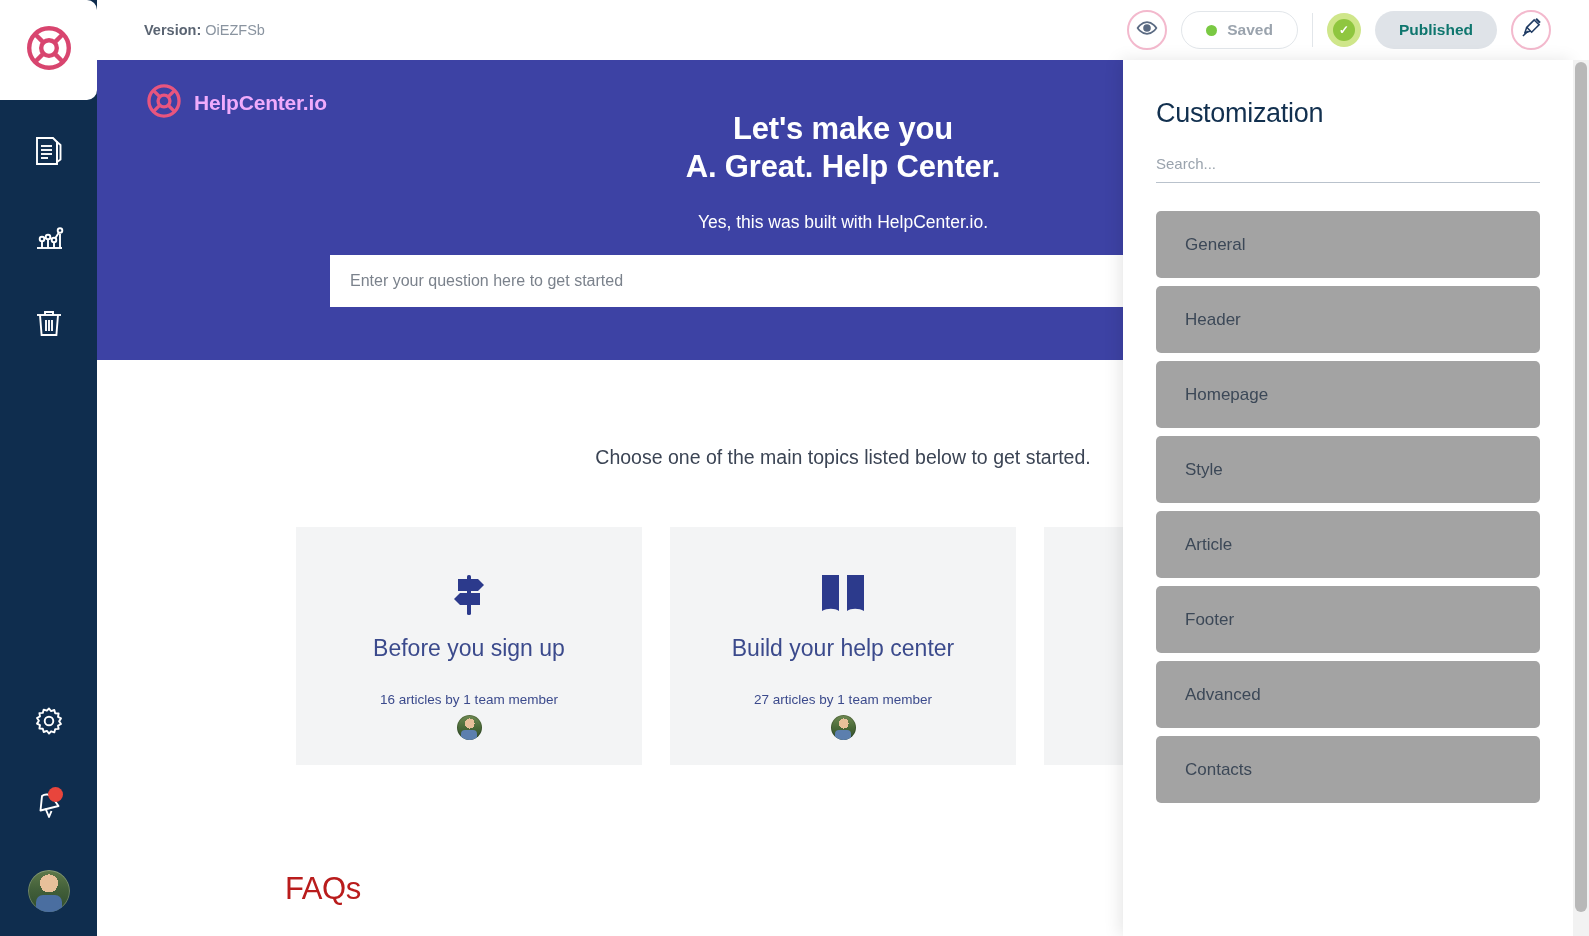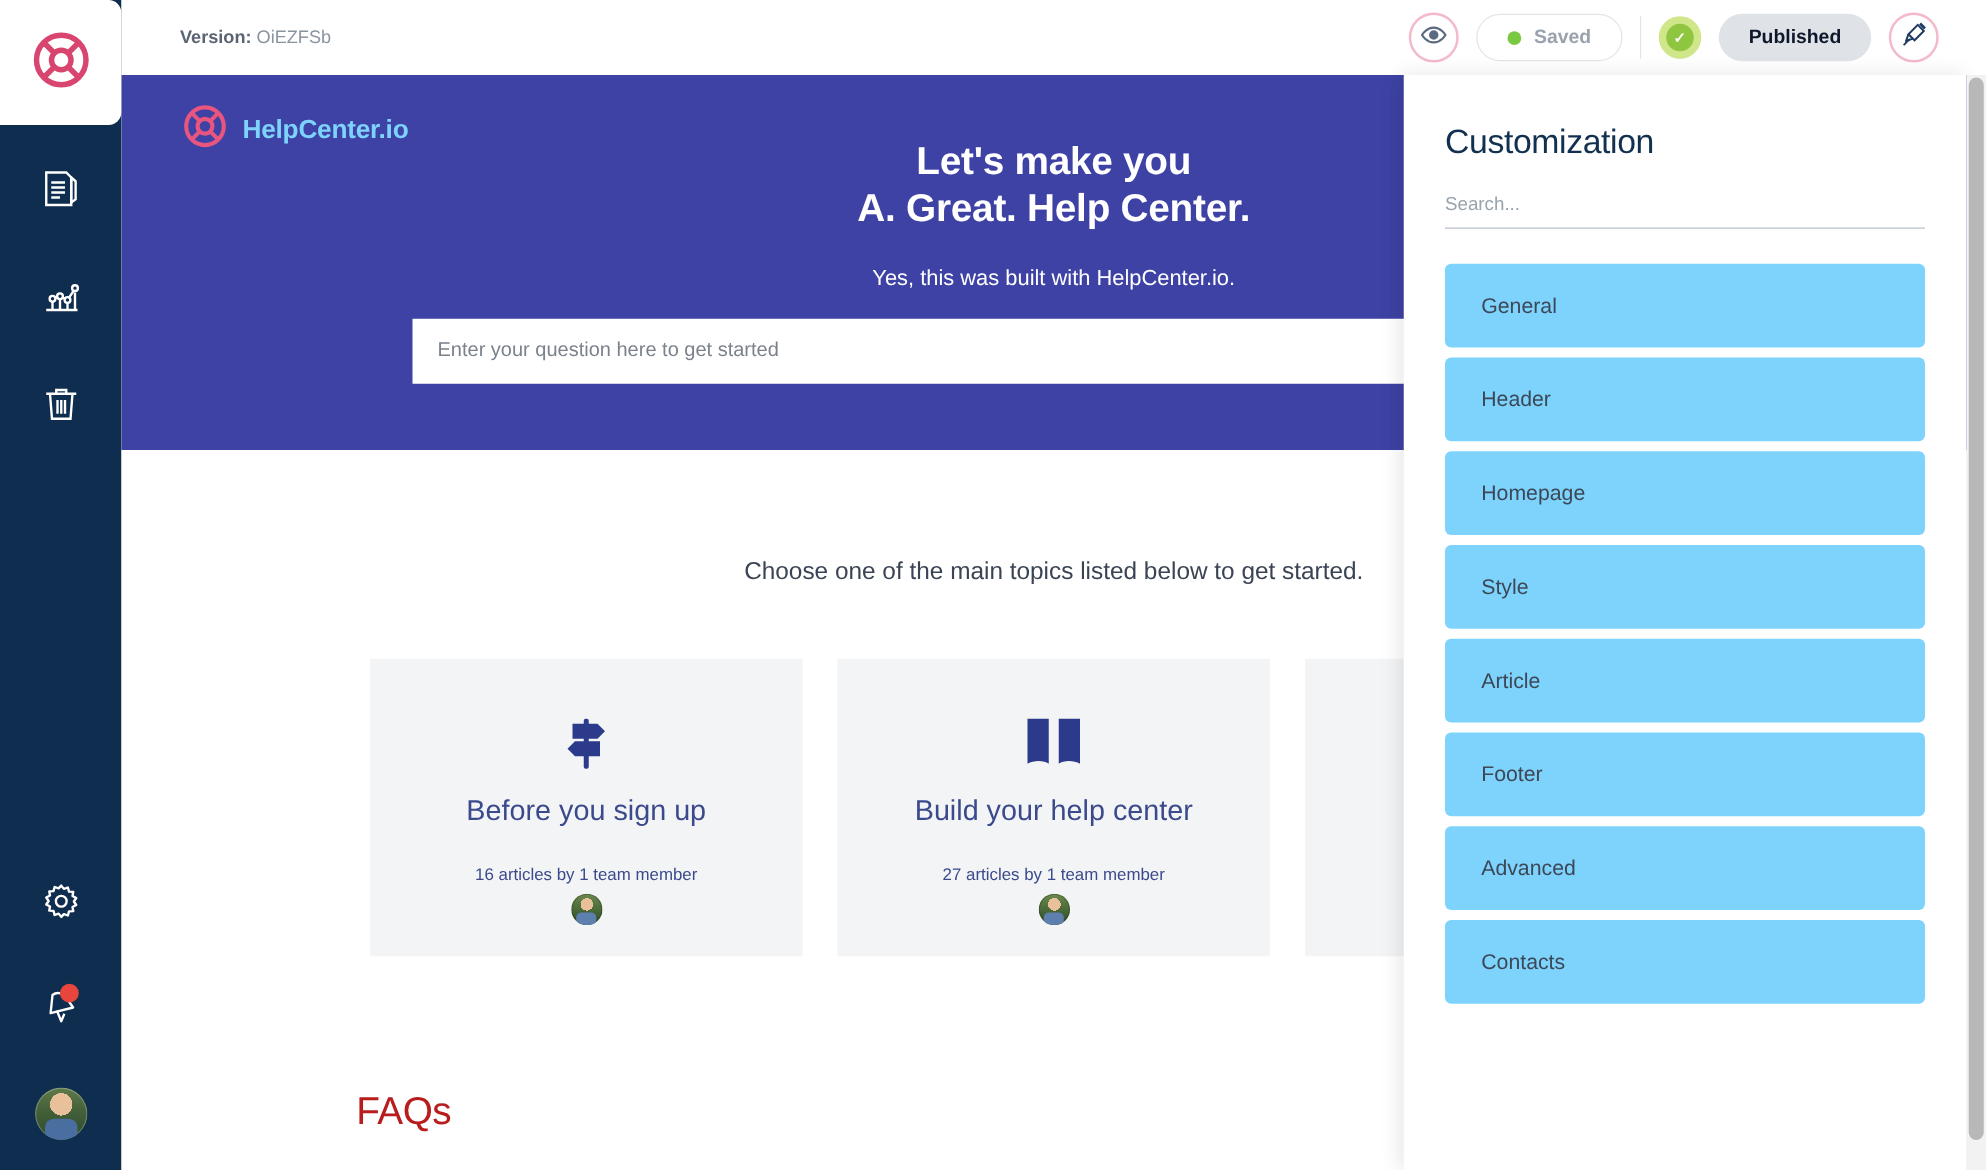--- a/index.html
+++ b/index.html
@@ -76,21 +76,21 @@
   }
   .circle-btn.pink-ring { border: 2px solid #f3b9cd; }
 
   .pill {
     height: 38px; border-radius: 19px;
     display: flex; align-items: center; gap: 10px;
     padding: 0 24px; font-size: 15.5px; font-weight: bold;
     cursor: pointer;
   }
   .pill.saved { border: 1px solid #e2e6ea; color: #9aa3ad; background: #fff; }
-  .pill.published { background: #dfe3e8; color: #0f172a; border: none; }
+  .pill.published { background: #dfe3e8; color: #0f766e; border: none; }
   .dot-green { width: 11px; height: 11px; border-radius: 50%; background: #7ac943; }
   .divider-v { width: 1px; height: 34px; background: #e2e6ea; }
   .check-circle {
     width: 34px; height: 34px; border-radius: 50%;
     background: #cfe68a; display: flex; align-items: center; justify-content: center;
   }
   .check-inner {
     width: 22px; height: 22px; border-radius: 50%;
     background: #8fc63f; display: flex; align-items: center; justify-content: center;
     color: #fff; font-size: 12px; font-weight: bold; line-height: 1;
@@ -106,21 +106,21 @@
   }
   .hero {
     height: 300px; background: #3D42A4;
     position: relative;
     padding-top: 24px;
   }
   .hero-brand {
     position: absolute; left: 48px; top: 22px;
     display: flex; align-items: center; gap: 11px;
   }
-  .hero-brand-text { color: #7dd3fc; font-size: 21px; font-weight: bold; letter-spacing: -.2px; }
+  .hero-brand-text { color: #f0abfc; font-size: 21px; font-weight: bold; letter-spacing: -.2px; }
   .hero-inner { width: 1026px; margin: 0 auto; text-align: center; }
   .hero-title {
     color: #ffffff; font-size: 31px; font-weight: bold;
     line-height: 1.24; margin-top: 26px; letter-spacing: -.2px;
   }
   .hero-sub { color: #ffffff; font-size: 17.5px; margin-top: 25px; font-weight: normal; }
   .hero-search {
     margin-top: 22px; height: 52px; background: #ffffff;
     display: flex; align-items: center; padding: 0 20px;
     position: relative;
@@ -181,21 +181,21 @@
     padding-bottom: 9px;
   }
   .panel-search input {
     width: 100%; border: none; outline: none;
     font-size: 15px; color: #4a5260; background: transparent;
     font-family: "Liberation Sans", sans-serif;
   }
   .panel-search input::placeholder { color: #9aa3ad; }
   .panel-list { margin-top: 28px; display: flex; flex-direction: column; gap: 8px; }
   .panel-item {
-    height: 67px; background: #7dd3fc; border-radius: 5px;
+    height: 67px; background: #a3a3a3; border-radius: 5px;
     display: flex; align-items: center; padding-left: 29px;
     font-size: 17px; color: #3c4857; cursor: pointer;
   }
 
   
   .scrollbar {
     position: absolute; right: 0; top: 60px; width: 16px; height: 876px;
     background: #f2f2f2; z-index: 60;
   }
   .scrollbar .thumb {

